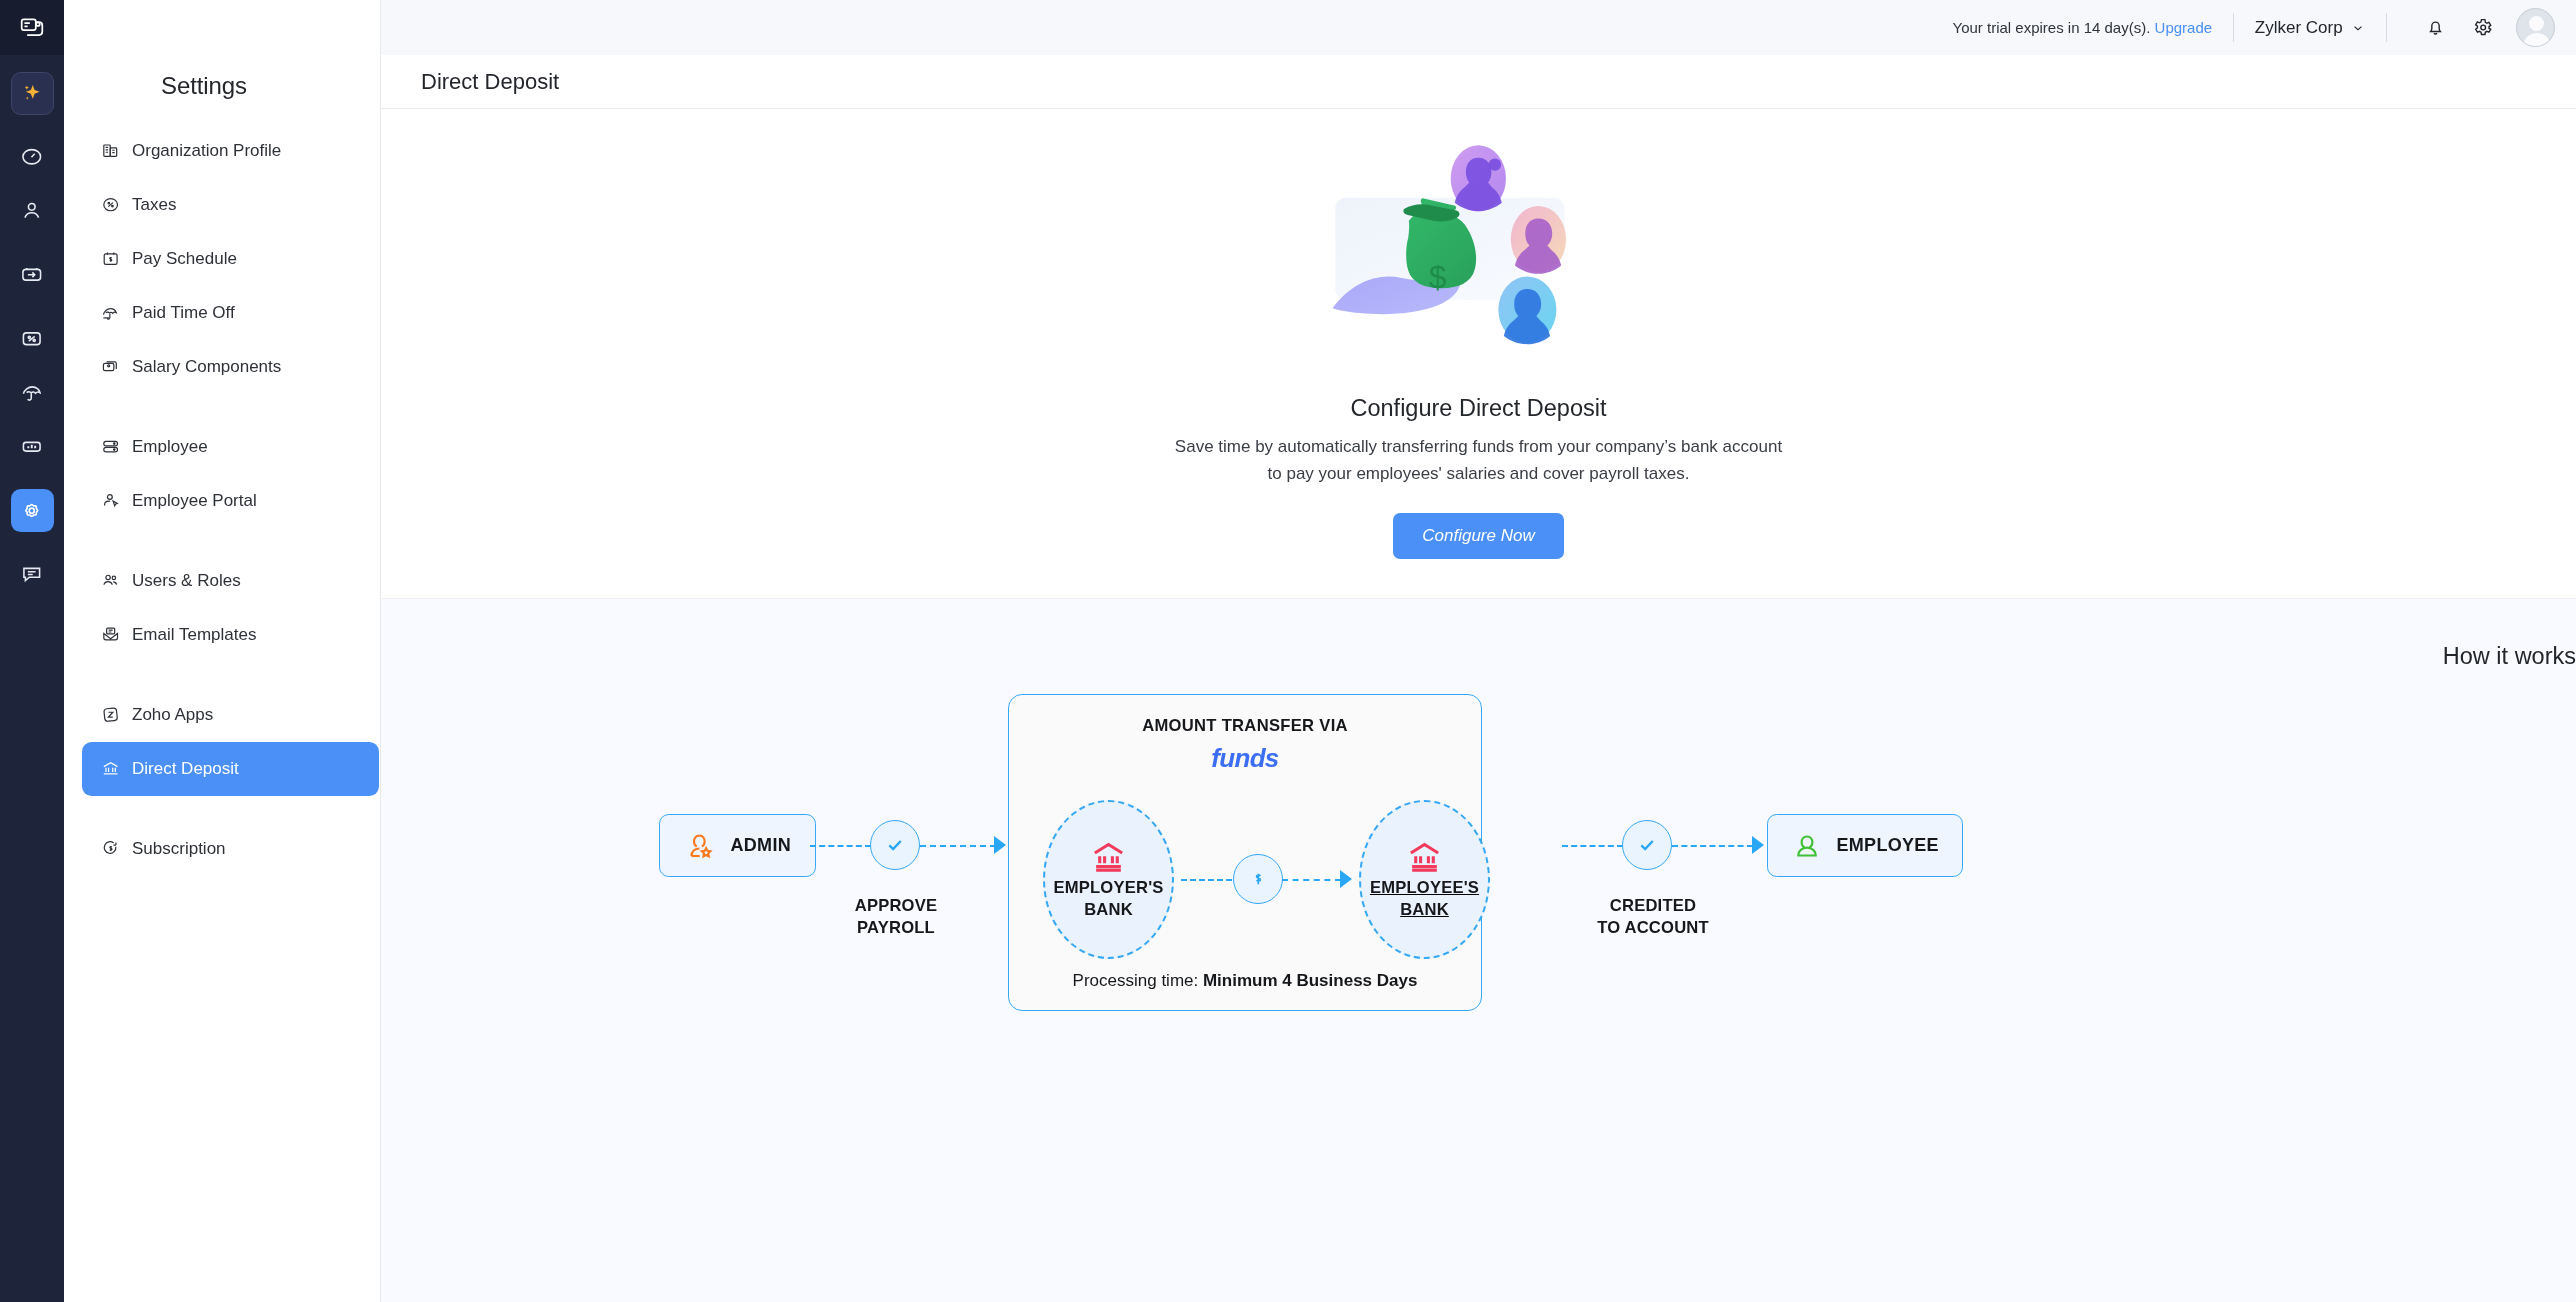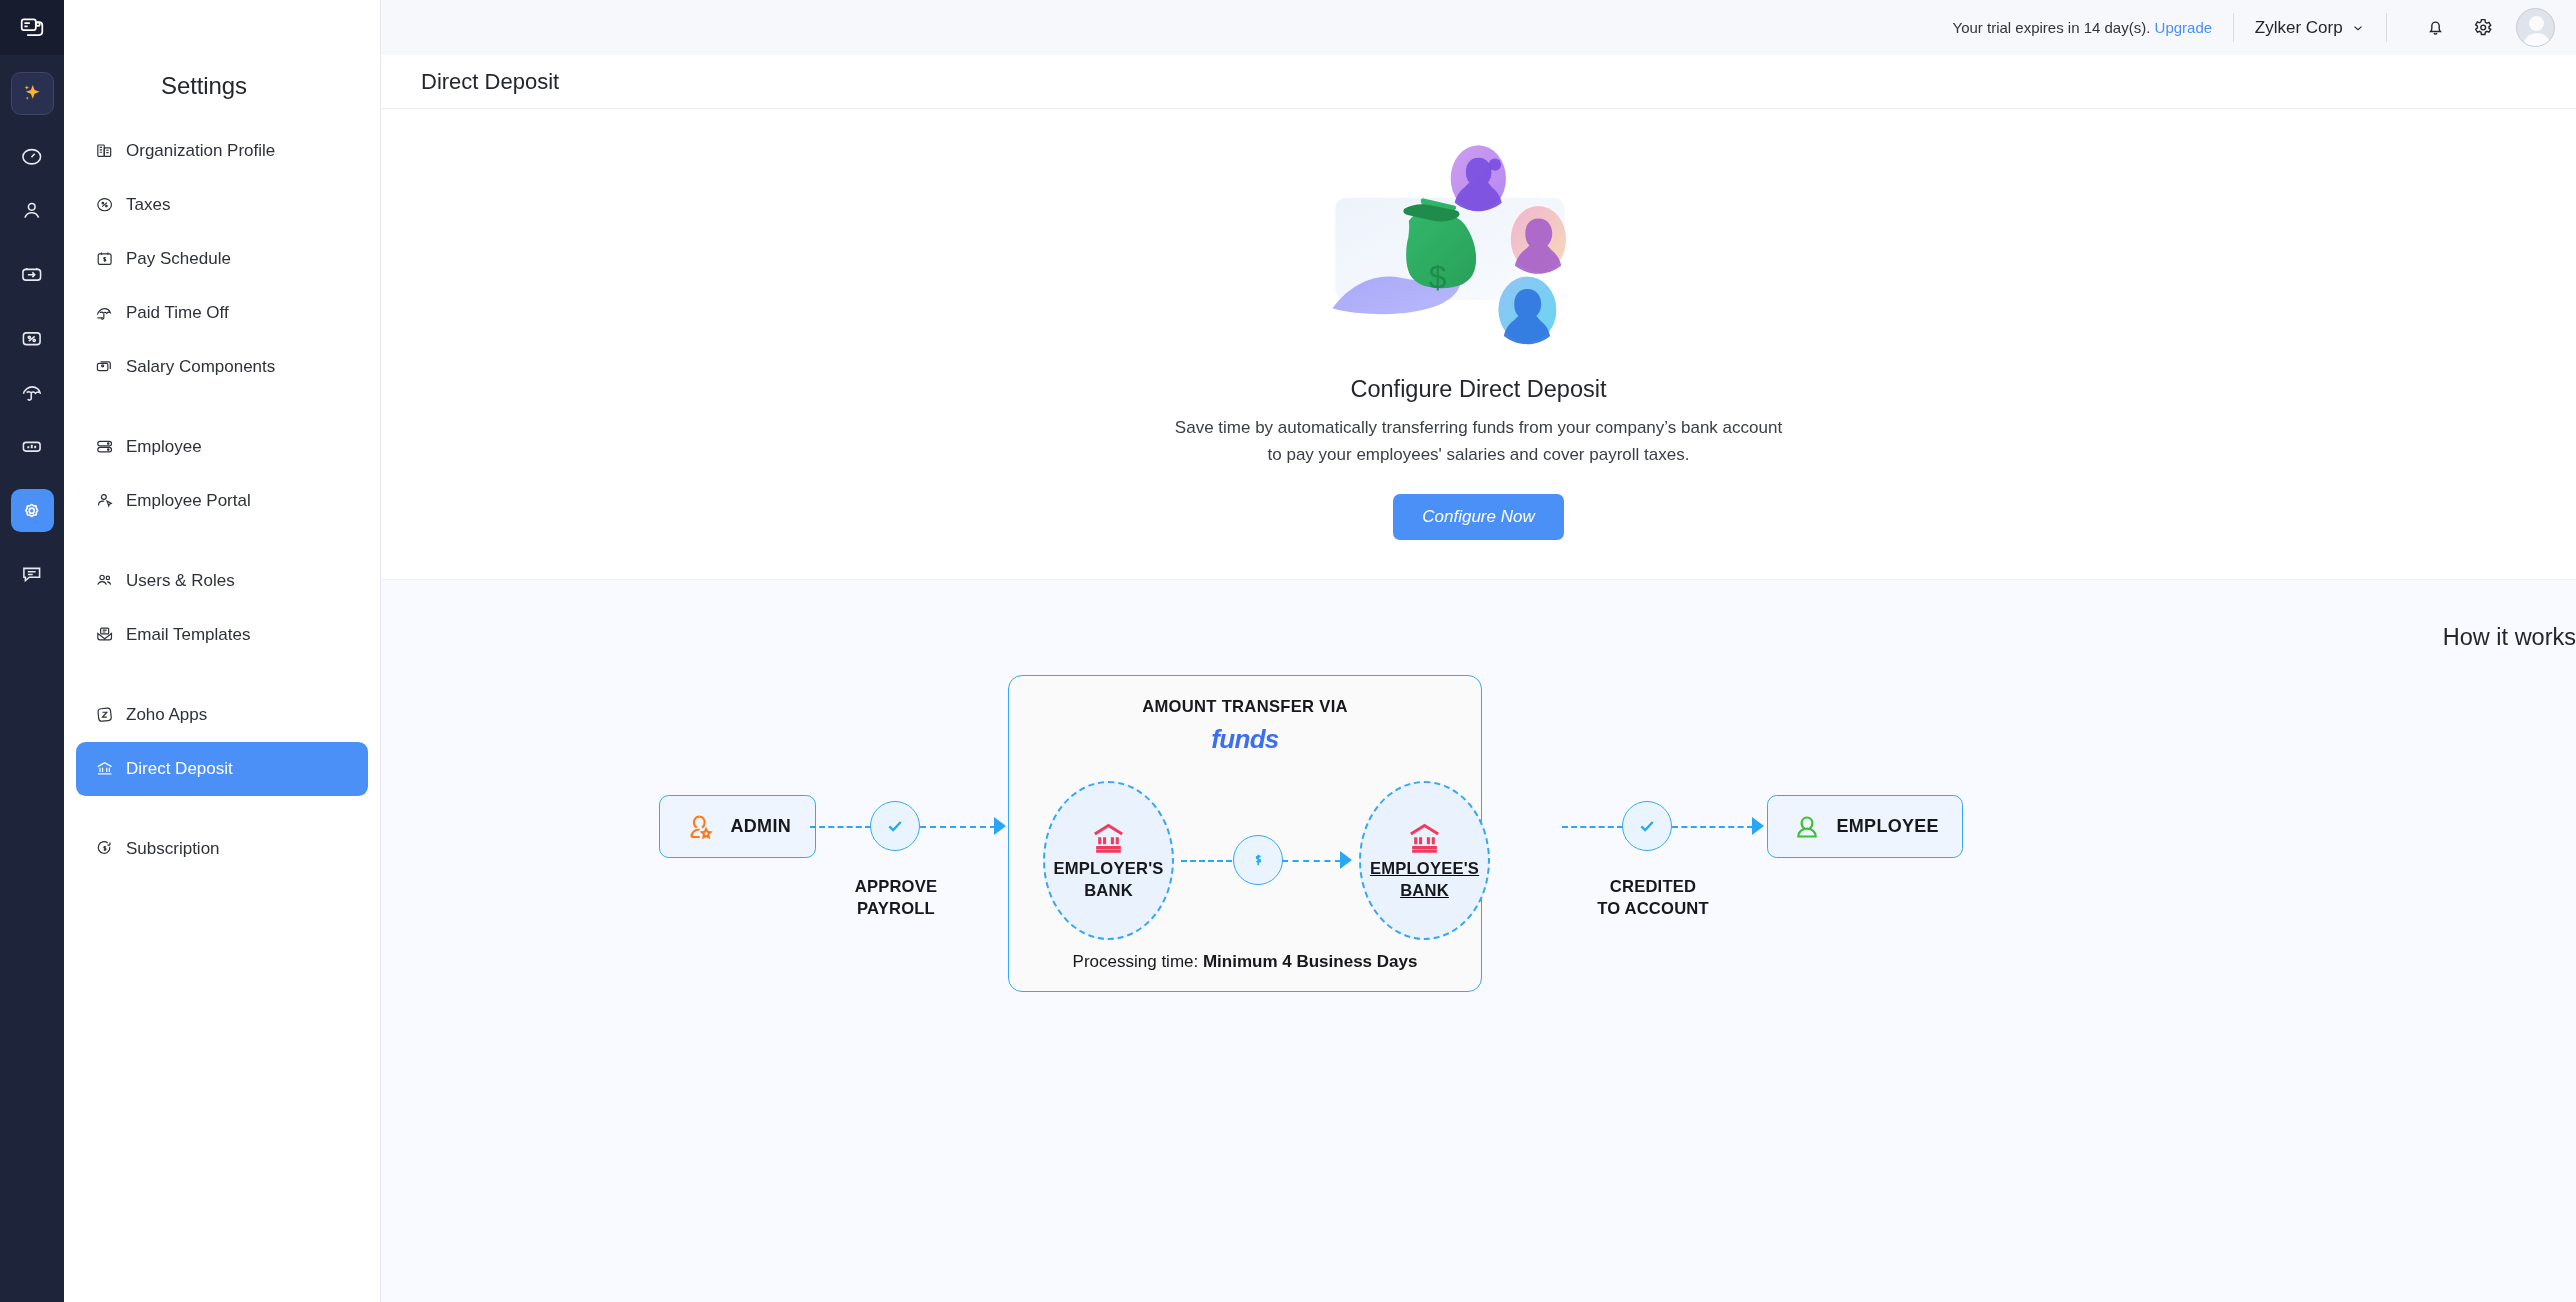--- a/index.html
+++ b/index.html
@@ -39,21 +39,21 @@
     width: 317px; flex: 0 0 317px;
     background: #ffffff;
     border-right: 0.7px solid #e6e8ec;
     padding-top: 0;
   }
   .sidebar-title {
     font-size: 24px; color: #23262b; font-weight: 400;
     padding: 72px 0 23.5px 97px;
     letter-spacing: -0.1px;
   }
-  .nav-list { padding: 0 12px; }
+  .nav-list { padding: 0 1px; margin-left: 17px; }
   .nav-item {
     display: flex; align-items: center; gap: 11px;
     height: 54px; padding: 0 18px;
     border-radius: 9.7px; cursor: pointer;
     color: #2e3238; font-size: 17px;
   }
   .nav-item.selected { background: #4a90f7; color: #ffffff; }
   .nav-item .nav-ico { width: 21px; height: 21px; flex: 0 0 21px; display: flex; align-items:center; justify-content:center; }
   .nav-sep { height: 26px; }
 
@@ -90,21 +90,21 @@
 
   .content { flex: 1; overflow: hidden; background: #ffffff; display:flex; flex-direction:column; }
 
   
   .hero {
     background: #ffffff;
     padding: 28px 0 39px;
     display: flex; flex-direction: column; align-items: center;
   }
   .hero-illustration { width: 304px; height: 228px; position: relative; }
-  .hero-h2 { font-size: 23.5px; color: #23262b; margin-top: 11px; }
+  .hero-h2 { font-size: 23.5px; color: #23262b; margin-top: 30px; }
   .hero-p {
     font-size: 17px; color: #3a3e45; text-align: center;
     line-height: 1.55; margin-top: 12.4px;
   }
   .btn-primary {
     margin-top: 26px;
     background: #4a90f7; color:#fff; border:none;
     font-size: 17px; font-family: inherit;
     padding: 13px 29px; border-radius: 7px; cursor: pointer; font-style: italic;
   }

